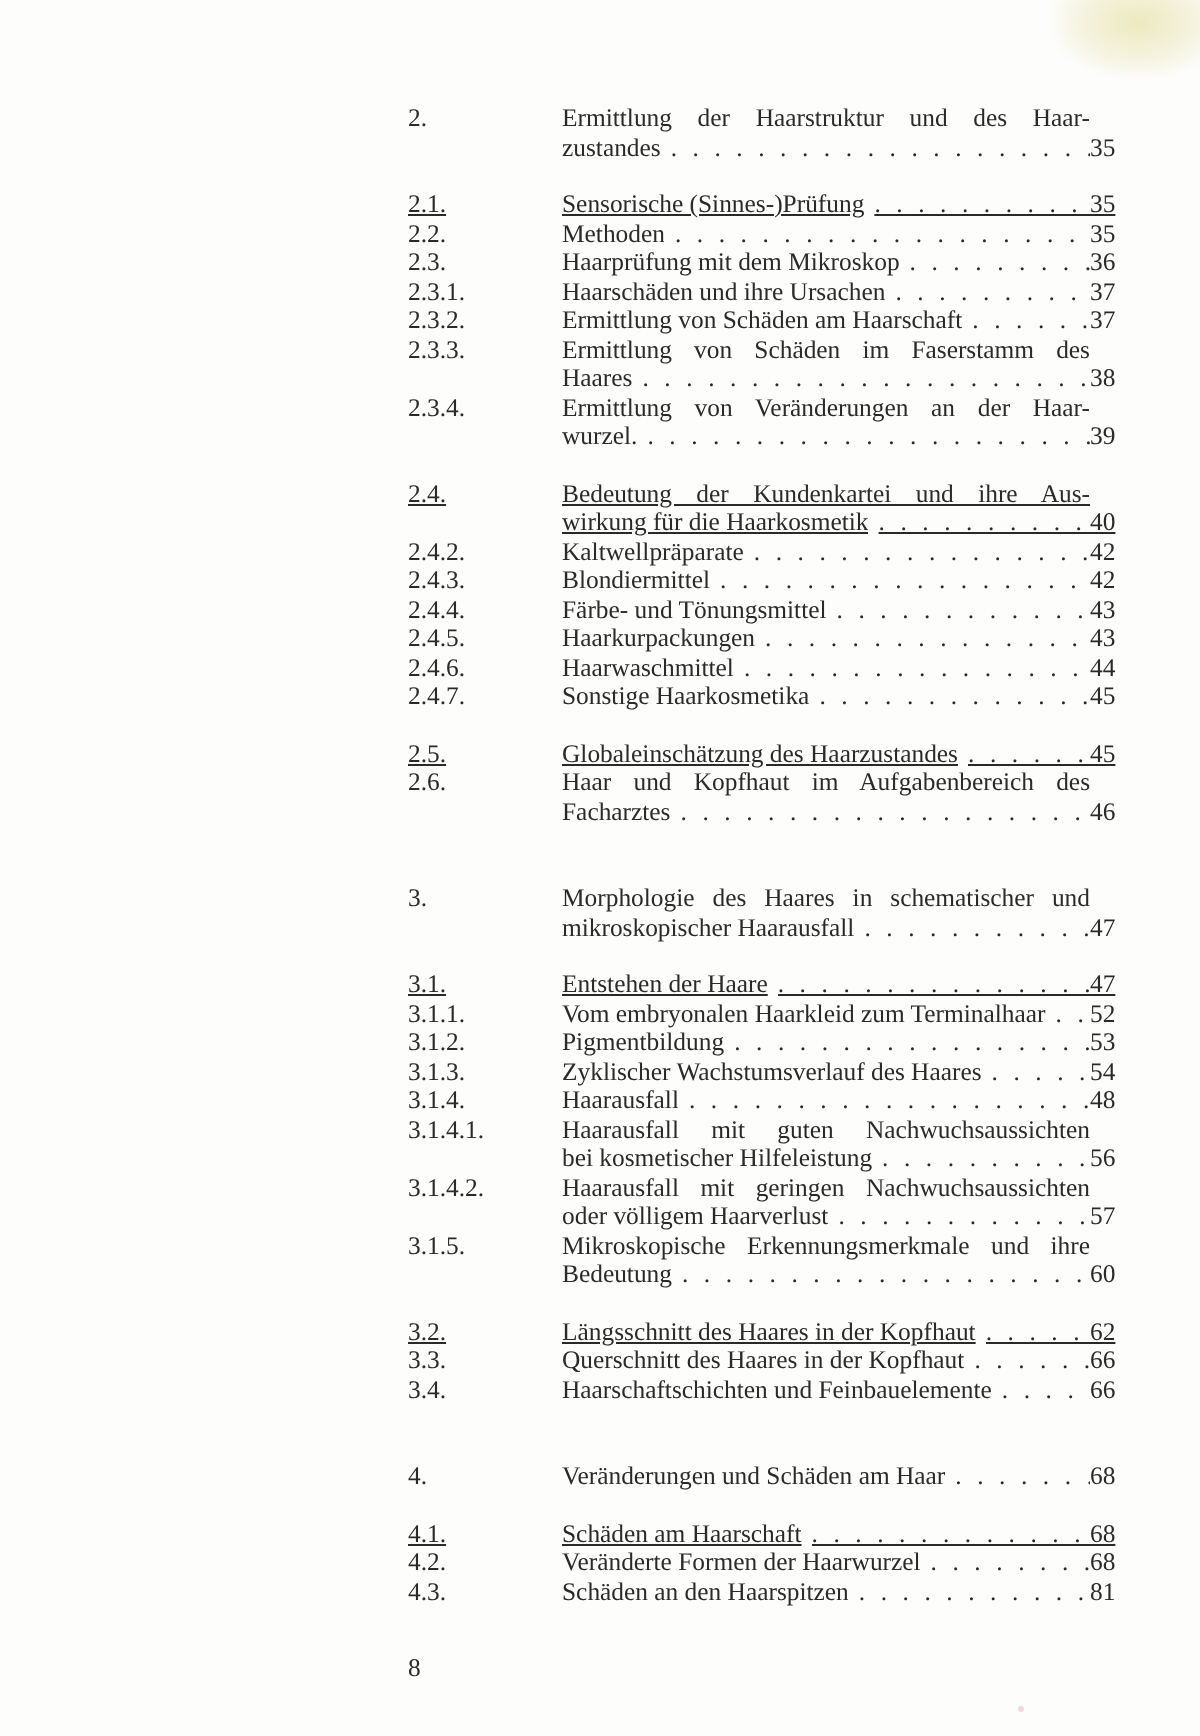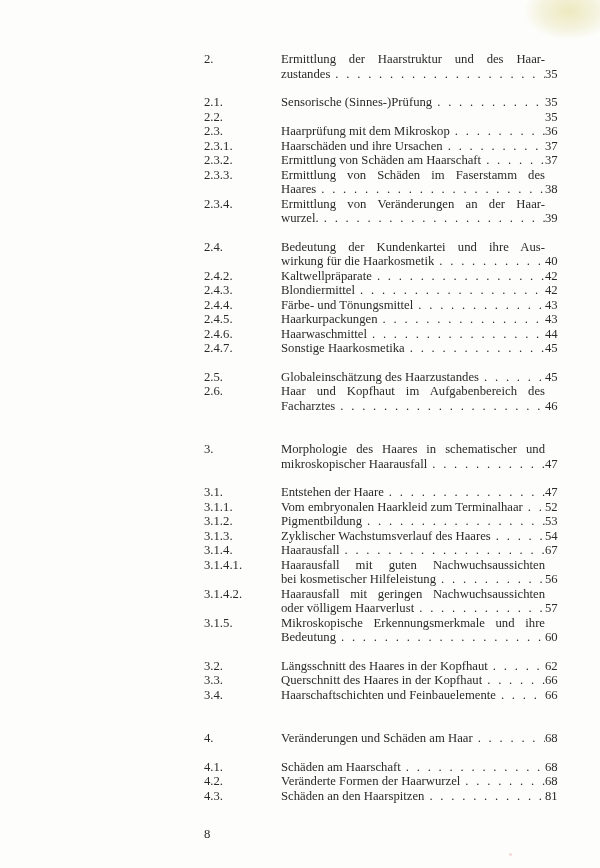--- a/index.html
+++ b/index.html
@@ -38,21 +38,21 @@
     position: absolute;
     left: 509px;
     top: 853px;
     width: 3px;
     height: 3px;
     border-radius: 50%;
     background: rgba(225,150,150,0.35);
   }
   .toc { width: 366px; }
   .entry { display: flex; align-items: flex-start; }
-  .entry.gap-1 { margin-top: 14px; }
+  .entry.gap-1 { margin-top: 14px; text-decoration: underline; }
   .entry.gap-2 { margin-top: 29px; }
   .num {
     width: 77px;
     flex: 0 0 77px;
     white-space: nowrap;
   }
   .mid {
     flex: 1 1 auto;
     min-width: 0;
   }
@@ -116,20 +116,24 @@
           <div class="last-line">
             <span class="t-text">Sensorische (Sinnes-)Prüfung</span>
             <span class="leader"></span>
           </div>
         </div>
         <div class="page-col">35</div>
       </div>
       <div class="entry gap-0">
         <div class="num">2.2.</div>
         <div class="mid">
+          <div class="last-line">
+            <span class="t-text">Methoden</span>
+            <span class="leader"></span>
+          </div>
         </div>
         <div class="page-col">35</div>
       </div>
       <div class="entry gap-0">
         <div class="num">2.3.</div>
         <div class="mid">
           <div class="last-line">
             <span class="t-text">Haarprüfung mit dem Mikroskop</span>
             <span class="leader"></span>
           </div>
@@ -322,21 +326,21 @@
         <div class="page-col">54</div>
       </div>
       <div class="entry gap-0">
         <div class="num">3.1.4.</div>
         <div class="mid">
           <div class="last-line">
             <span class="t-text">Haarausfall</span>
             <span class="leader"></span>
           </div>
         </div>
-        <div class="page-col">67</div>
+        <div class="page-col">48</div>
       </div>
       <div class="entry gap-0">
         <div class="num">3.1.4.1.</div>
         <div class="mid">
           <div class="pre-line">Haarausfall mit guten Nachwuchsaussichten</div>
           <div class="last-line">
             <span class="t-text">bei kosmetischer Hilfeleistung</span>
             <span class="leader"></span>
           </div>
         </div>

